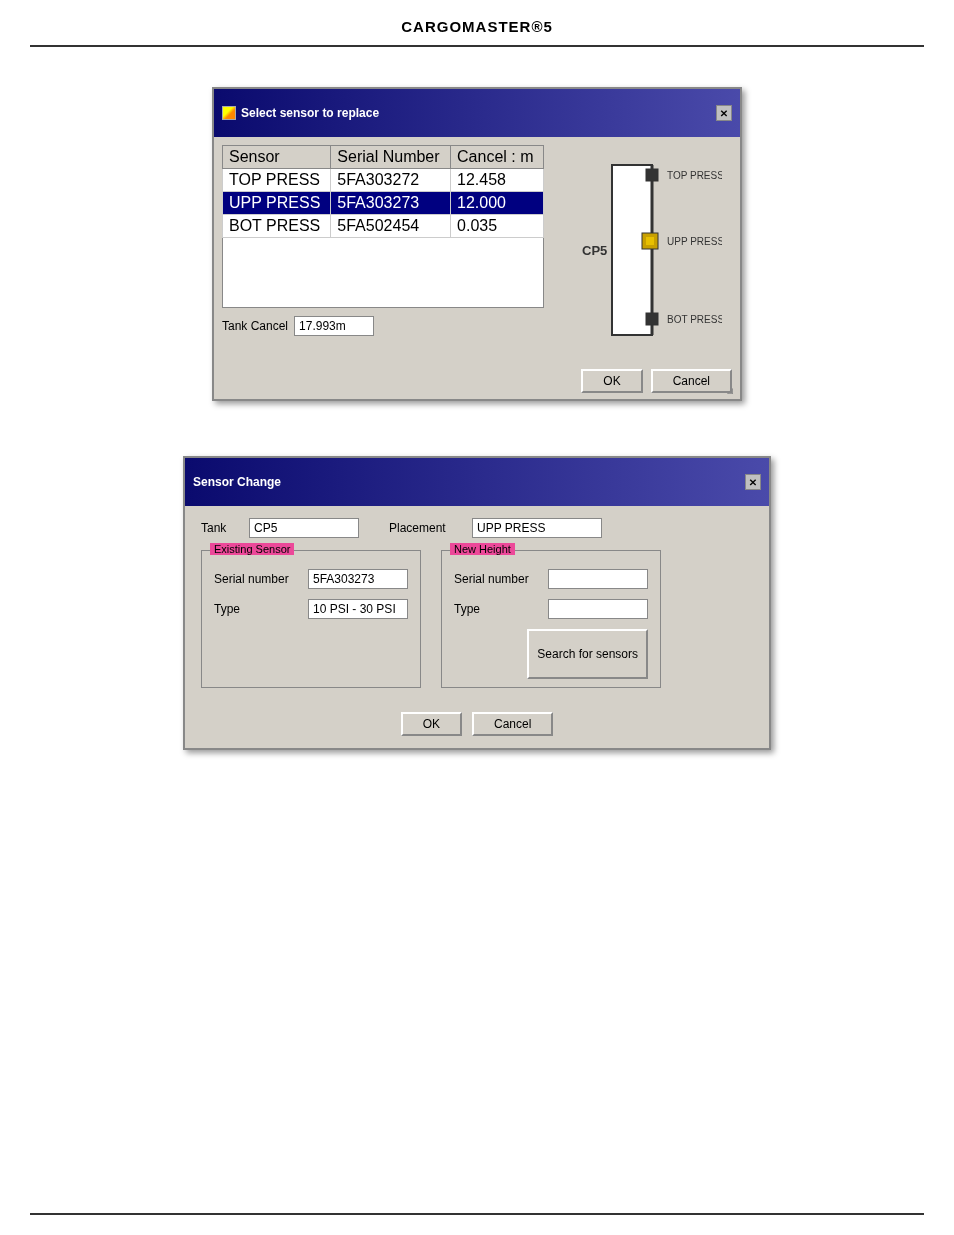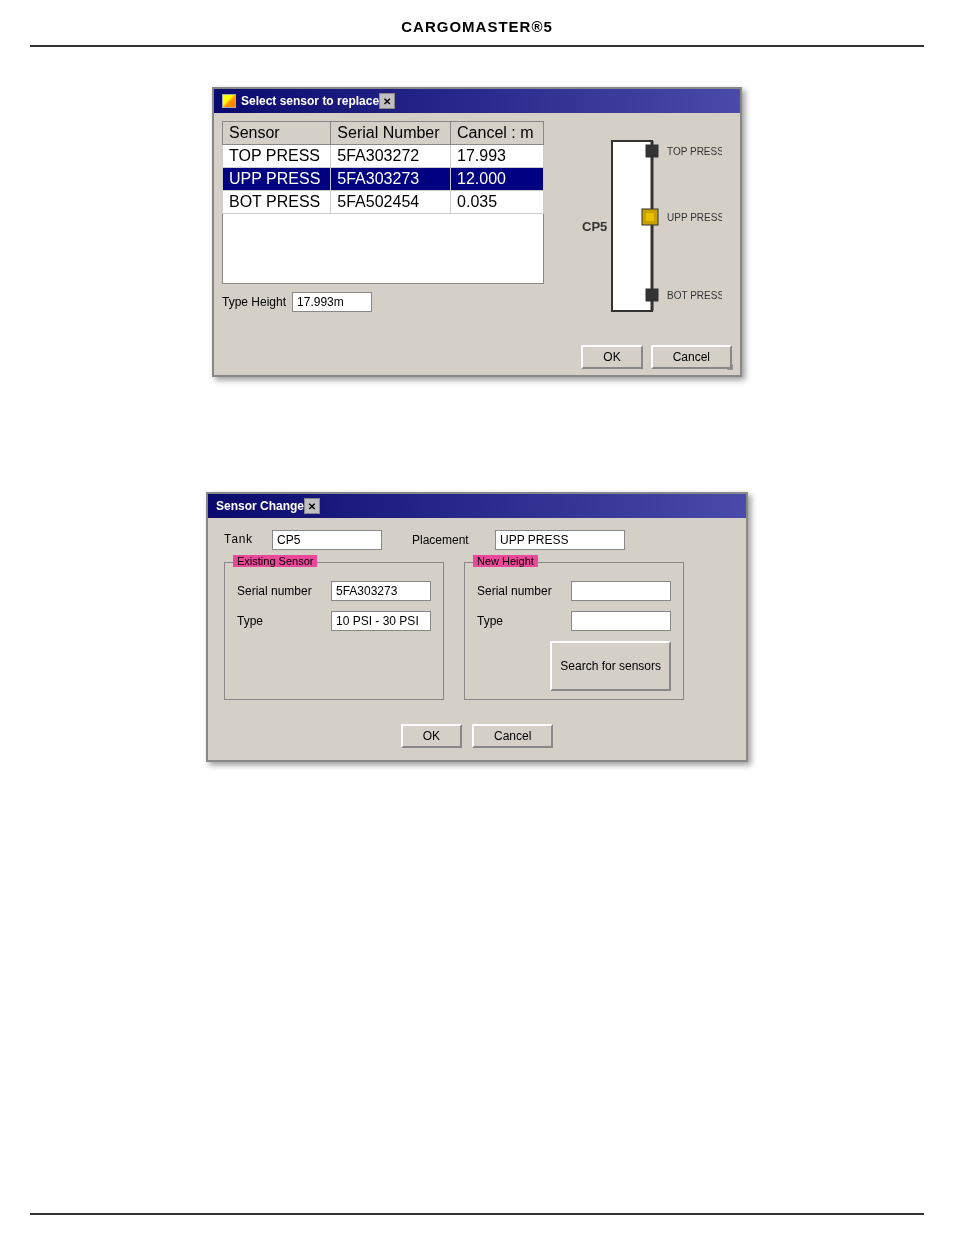--- a/index.html
+++ b/index.html
@@ -45,25 +45,27 @@
     .dialog {
       background: #d4d0c8;
       border: 2px solid #888;
       box-shadow: 3px 3px 6px rgba(0,0,0,0.4);
       position: relative;
     }
 
     .dialog-titlebar {
       background: linear-gradient(to right, #0a0a6e, #4a4aaa);
       color: white;
-      padding: 4px 8px;
-      display: flex;
+      padding: 16px 8px;
+      display: flex;
+      justify-content: space-between;
       align-items: center;
       font-size: 12px;
       font-weight: bold;
+      gap: 48px;
     }
 
     .dialog-titlebar-icon {
       width: 16px;
       height: 16px;
       background: #c0c0c0;
       display: inline-block;
       margin-right: 5px;
       vertical-align: middle;
     }
@@ -180,22 +182,21 @@
       border-color: #fff #888 #888 #fff;
       padding: 3px 20px;
       font-size: 12px;
       cursor: pointer;
       min-width: 60px;
       text-align: center;
     }
 
     
     .dialog-sensor-change {
-      width: 542px;
-      margin-top: 60px;
+      width: 588px;
     }
 
     .sensor-change-content {
       padding: 12px 16px;
     }
 
     .field-row {
       display: flex;
       align-items: center;
       margin-bottom: 10px;
@@ -300,39 +301,39 @@
             <tr>
               <th>Sensor</th>
               <th>Serial Number</th>
               <th>Cancel : m</th>
             </tr>
           </thead>
           <tbody>
             <tr class="row-normal">
               <td>TOP PRESS</td>
               <td>5FA303272</td>
-              <td>17.993</td>
+              <td>12.458</td>
             </tr>
             <tr class="row-selected">
               <td>UPP PRESS</td>
               <td>5FA303273</td>
               <td>12.000</td>
             </tr>
             <tr class="row-normal">
               <td>BOT PRESS</td>
               <td>5FA502454</td>
               <td>0.035</td>
             </tr>
           </tbody>
         </table>
 
         <div style="background:white;border:1px solid #888;border-top:none;height:70px;"></div>
 
         <div class="tank-height-row">
-          <span class="tank-height-label">Type Height</span>
+          <span class="tank-height-label">Tank Cancel</span>
           <input class="tank-height-input" type="text" value="17.993m" style="">
         </div>
       </div>
 
       <div class="tank-diagram">
         <div class="tank-diagram-inner">
           
           <svg width="160" height="200">
 
             <rect x="50" y="10" width="40" height="170" fill="white" stroke="#333" stroke-width="2"></rect>
@@ -372,21 +373,21 @@
       <div style="display:flex;align-items:center;">
         <span>Sensor Change</span>
       </div>
       <div class="dialog-close-btn">✕</div>
     </div>
 
     <div class="sensor-change-content">
 
       <div class="top-row-fields">
         <div class="top-field-group">
-          <span class="field-label" style="width:40px;font-family:Liberation Mono, monospace;">Tank</span>
+          <span class="field-label" style="width:40px;">Tank</span>
           <input class="field-input" type="text" value="CP5" style="width: 110px;">
         </div>
         <div class="top-field-group">
           <span class="field-label" style="width:75px;">Placement</span>
           <input class="field-input wide" type="text" value="UPP PRESS" style="width: 130px;">
         </div>
       </div>
 
       <div class="groups-row">
 

